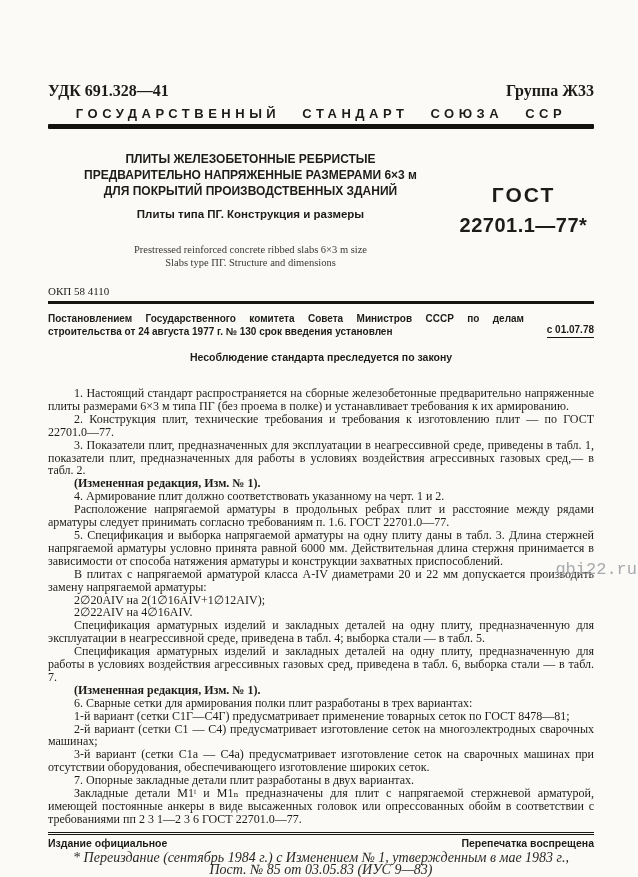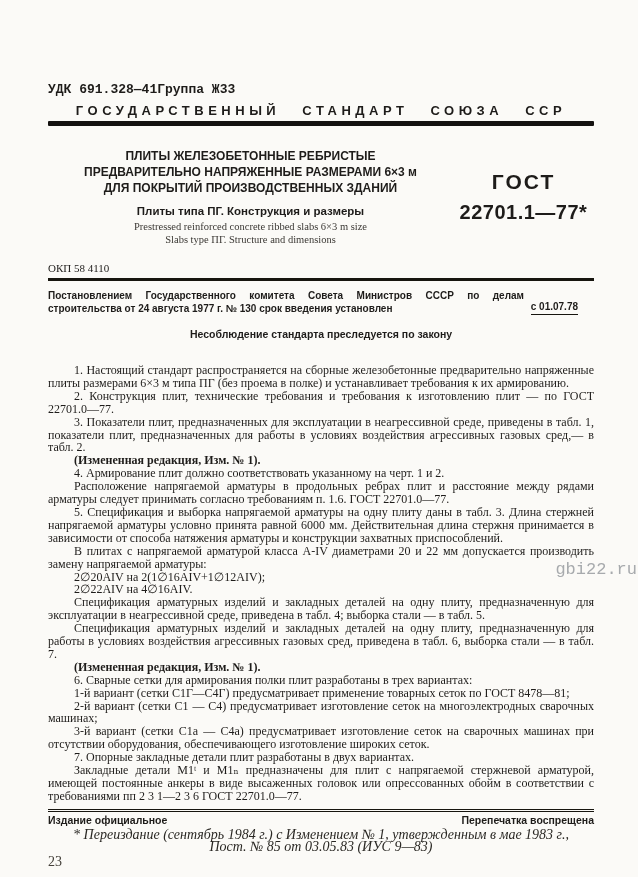--- a/index.html
+++ b/index.html
@@ -5,57 +5,57 @@
   * { margin:0; padding:0; box-sizing:border-box; }
   html,body { width:638px; height:877px; }
   body {
     background:#fbfaf7;
     color:#1e1c1a;
     font-family:"Liberation Serif","DejaVu Serif",serif;
     position:relative;
     overflow:hidden;
   }
   .page { padding:82px 44px 0 48px; }
-  .topline { display:flex; justify-content:flex-start; font-family:Liberation Mono, monospace; font-weight:bold; font-size:13px; }
+  .topline { display:flex; justify-content:space-between; font-family:Liberation Serif, serif; font-weight:bold; font-size:16px; }
   .banner {
     margin-top:6px; text-align:center;
     font-family:"Liberation Sans","DejaVu Sans",sans-serif;
     font-weight:bold; font-size:13px; letter-spacing:4.5px; word-spacing:14px;
     white-space:nowrap;
   }
   .banner-bar { margin-top:3px; height:5px; background:#141210; border-radius:1px; }
   .title-zone { display:flex; margin-top:22px; align-items:center; }
   .title-left { width:405px; text-align:center; }
   .title-ru div {
     font-family:"Liberation Sans","DejaVu Sans",sans-serif;
     font-weight:bold; font-size:12px; line-height:16px;
   }
   .subtitle-ru {
     margin-top:9px;
     font-family:"Liberation Sans","DejaVu Sans",sans-serif;
     font-weight:bold; font-size:11.5px;
   }
-  .title-en { margin-top:4px; font-size:10.5px; line-height:12.5px; color:#3a3733; }
+  .title-en { margin-top:24px; font-size:10.5px; line-height:12.5px; color:#3a3733; }
   .gost-block {
     flex:1; text-align:center;
     font-family:"Liberation Sans","DejaVu Sans",sans-serif;
     font-weight:bold;
   }
   .gost-block .g1 { font-size:21px; letter-spacing:2px; }
   .gost-block .g2 { font-size:20px; margin-top:7px; letter-spacing:0.5px; }
   .okp { margin-top:16px; font-size:11px; }
   .rule-thick { margin-top:4px; height:3px; background:#17150f; }
   .decree {
     margin-top:8px; position:relative;
     font-family:"Liberation Sans","DejaVu Sans",sans-serif;
     font-weight:bold; font-size:10px; line-height:13px;
     text-align:justify; padding-right:70px;
   }
   .decree .date {
-    position:absolute; right:16px; bottom:0;
+    position:absolute; right:0; bottom:0;
     border-bottom:1.5px solid #17150f; padding-bottom:1px;
   }
   .law-notice {
     margin-top:13px; text-align:center;
     font-family:"Liberation Sans","DejaVu Sans",sans-serif;
     font-weight:bold; font-size:10.5px;
   }
   .body-text { margin-top:24px; font-size:12px; line-height:12.9px; }
   .body-text p { text-align:justify; text-indent:26px; }
   .body-text p.p-note { font-weight:bold; }

